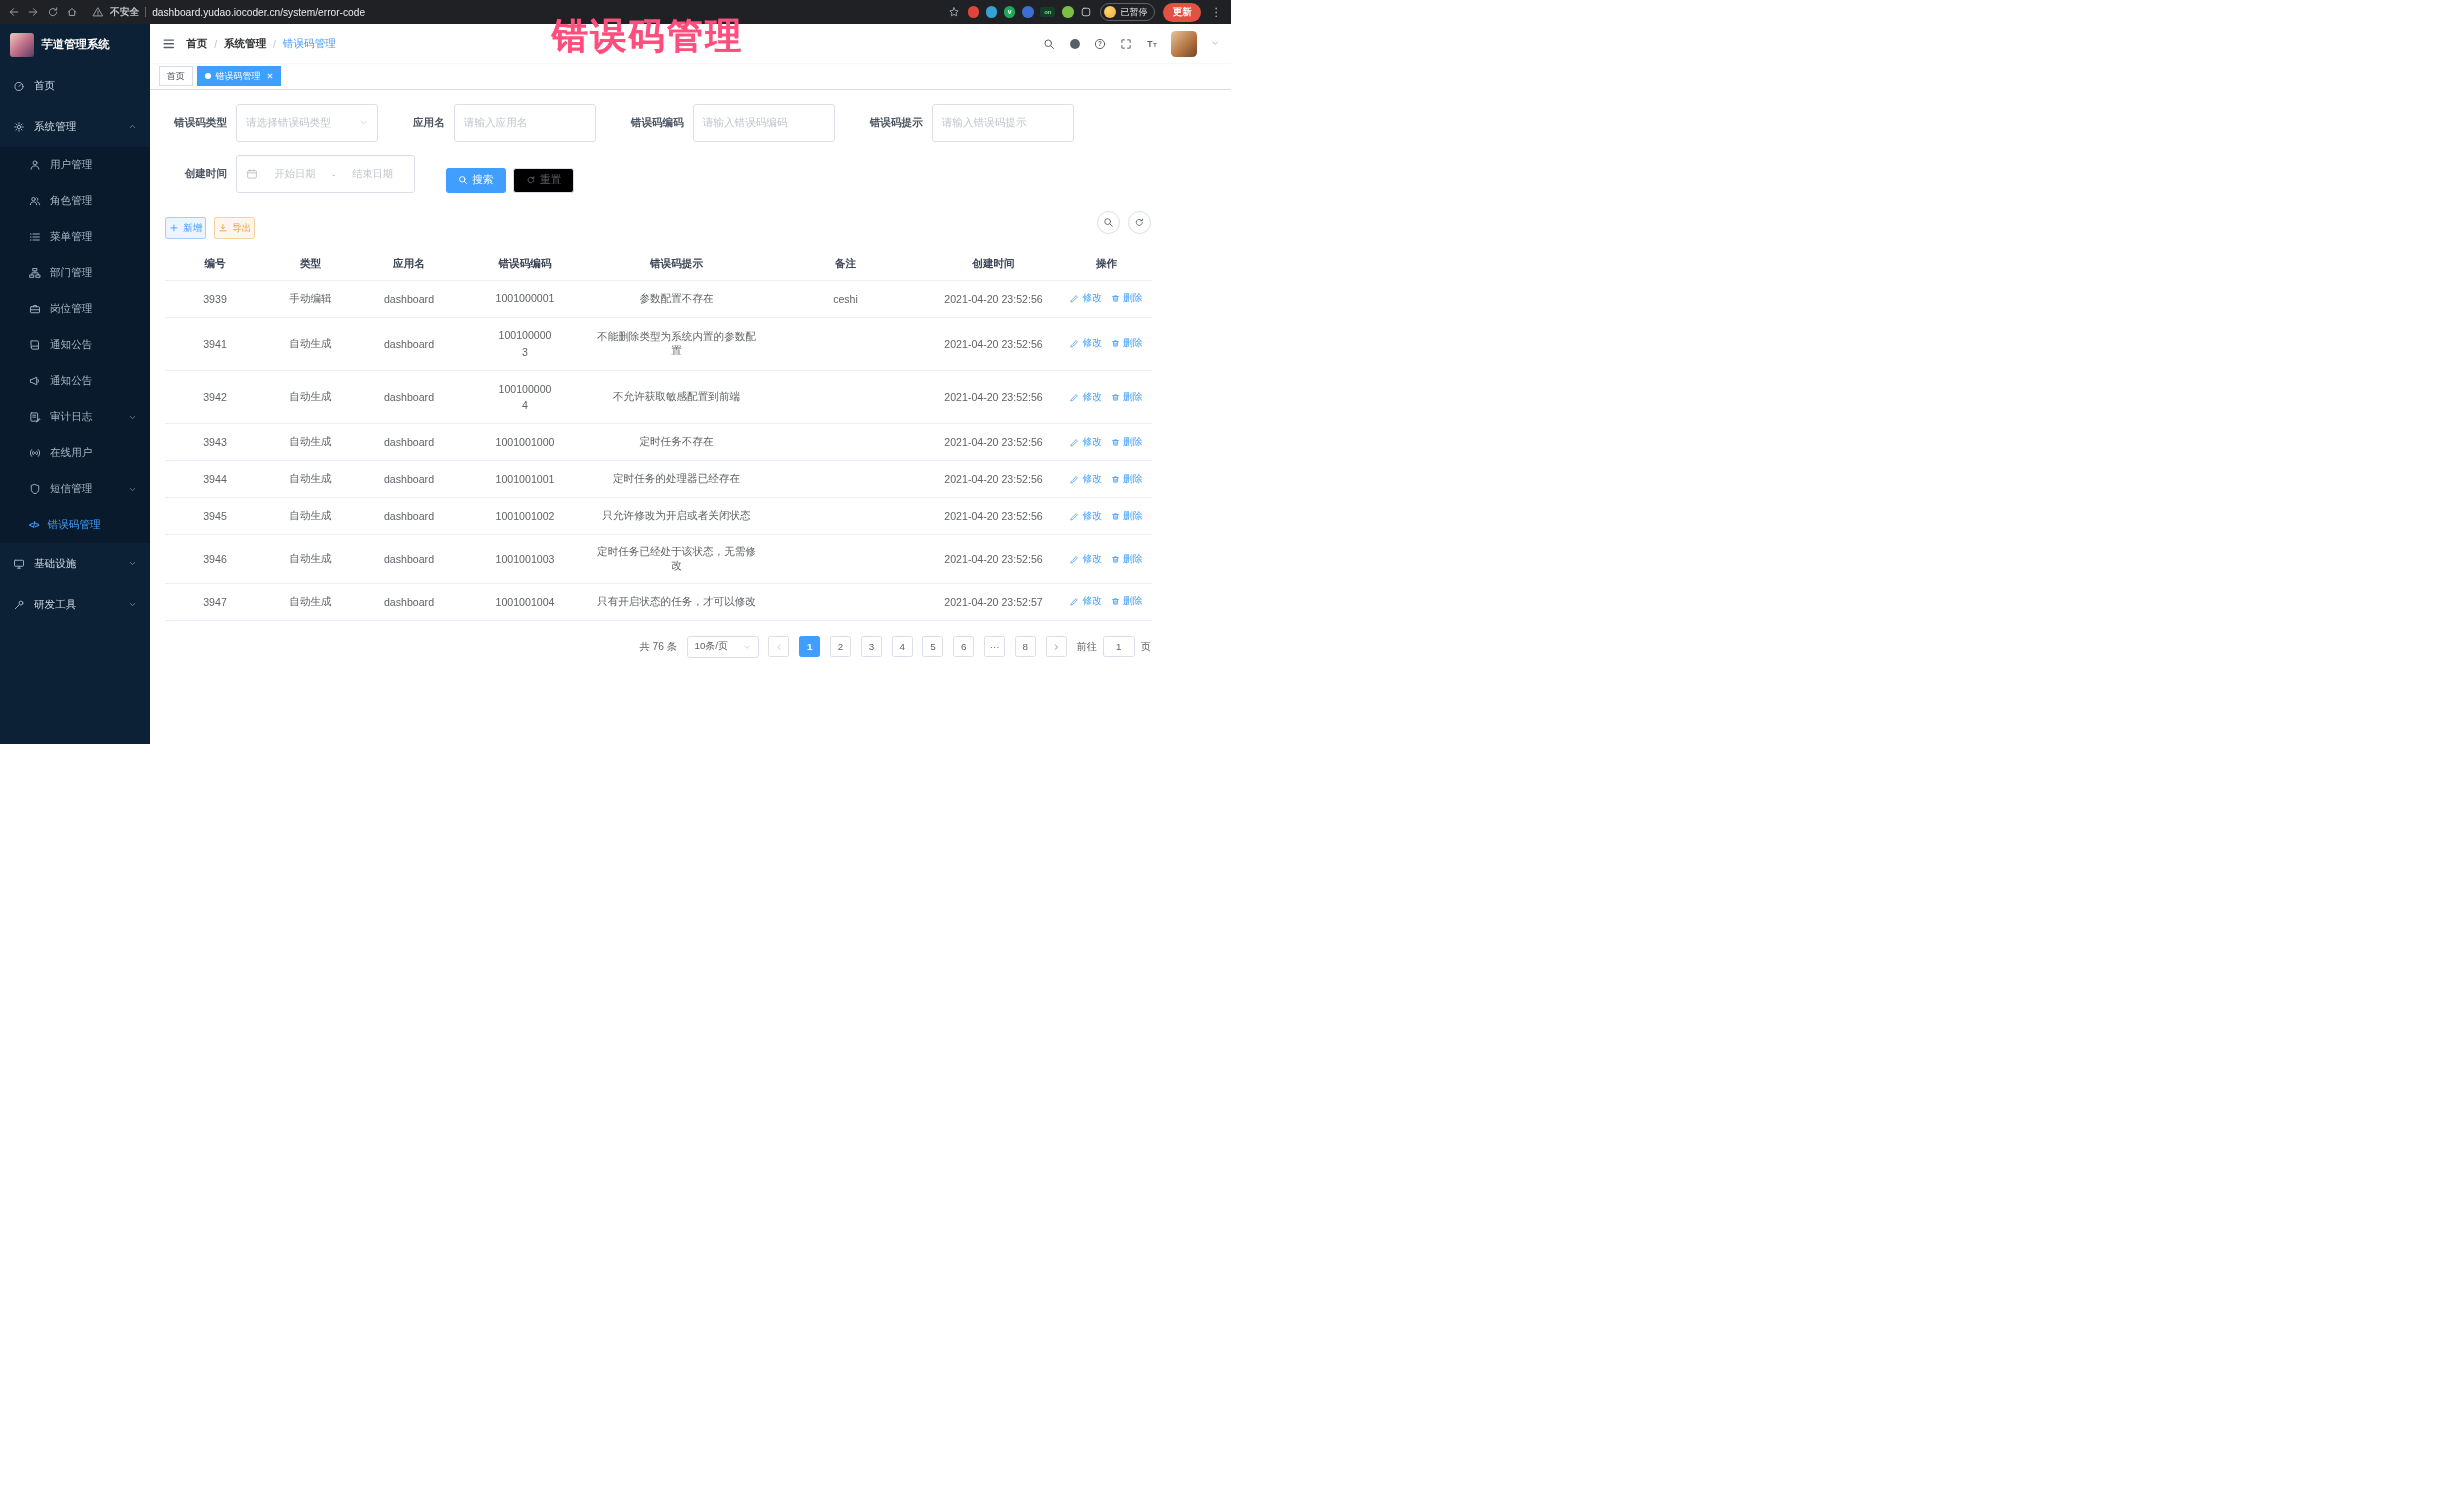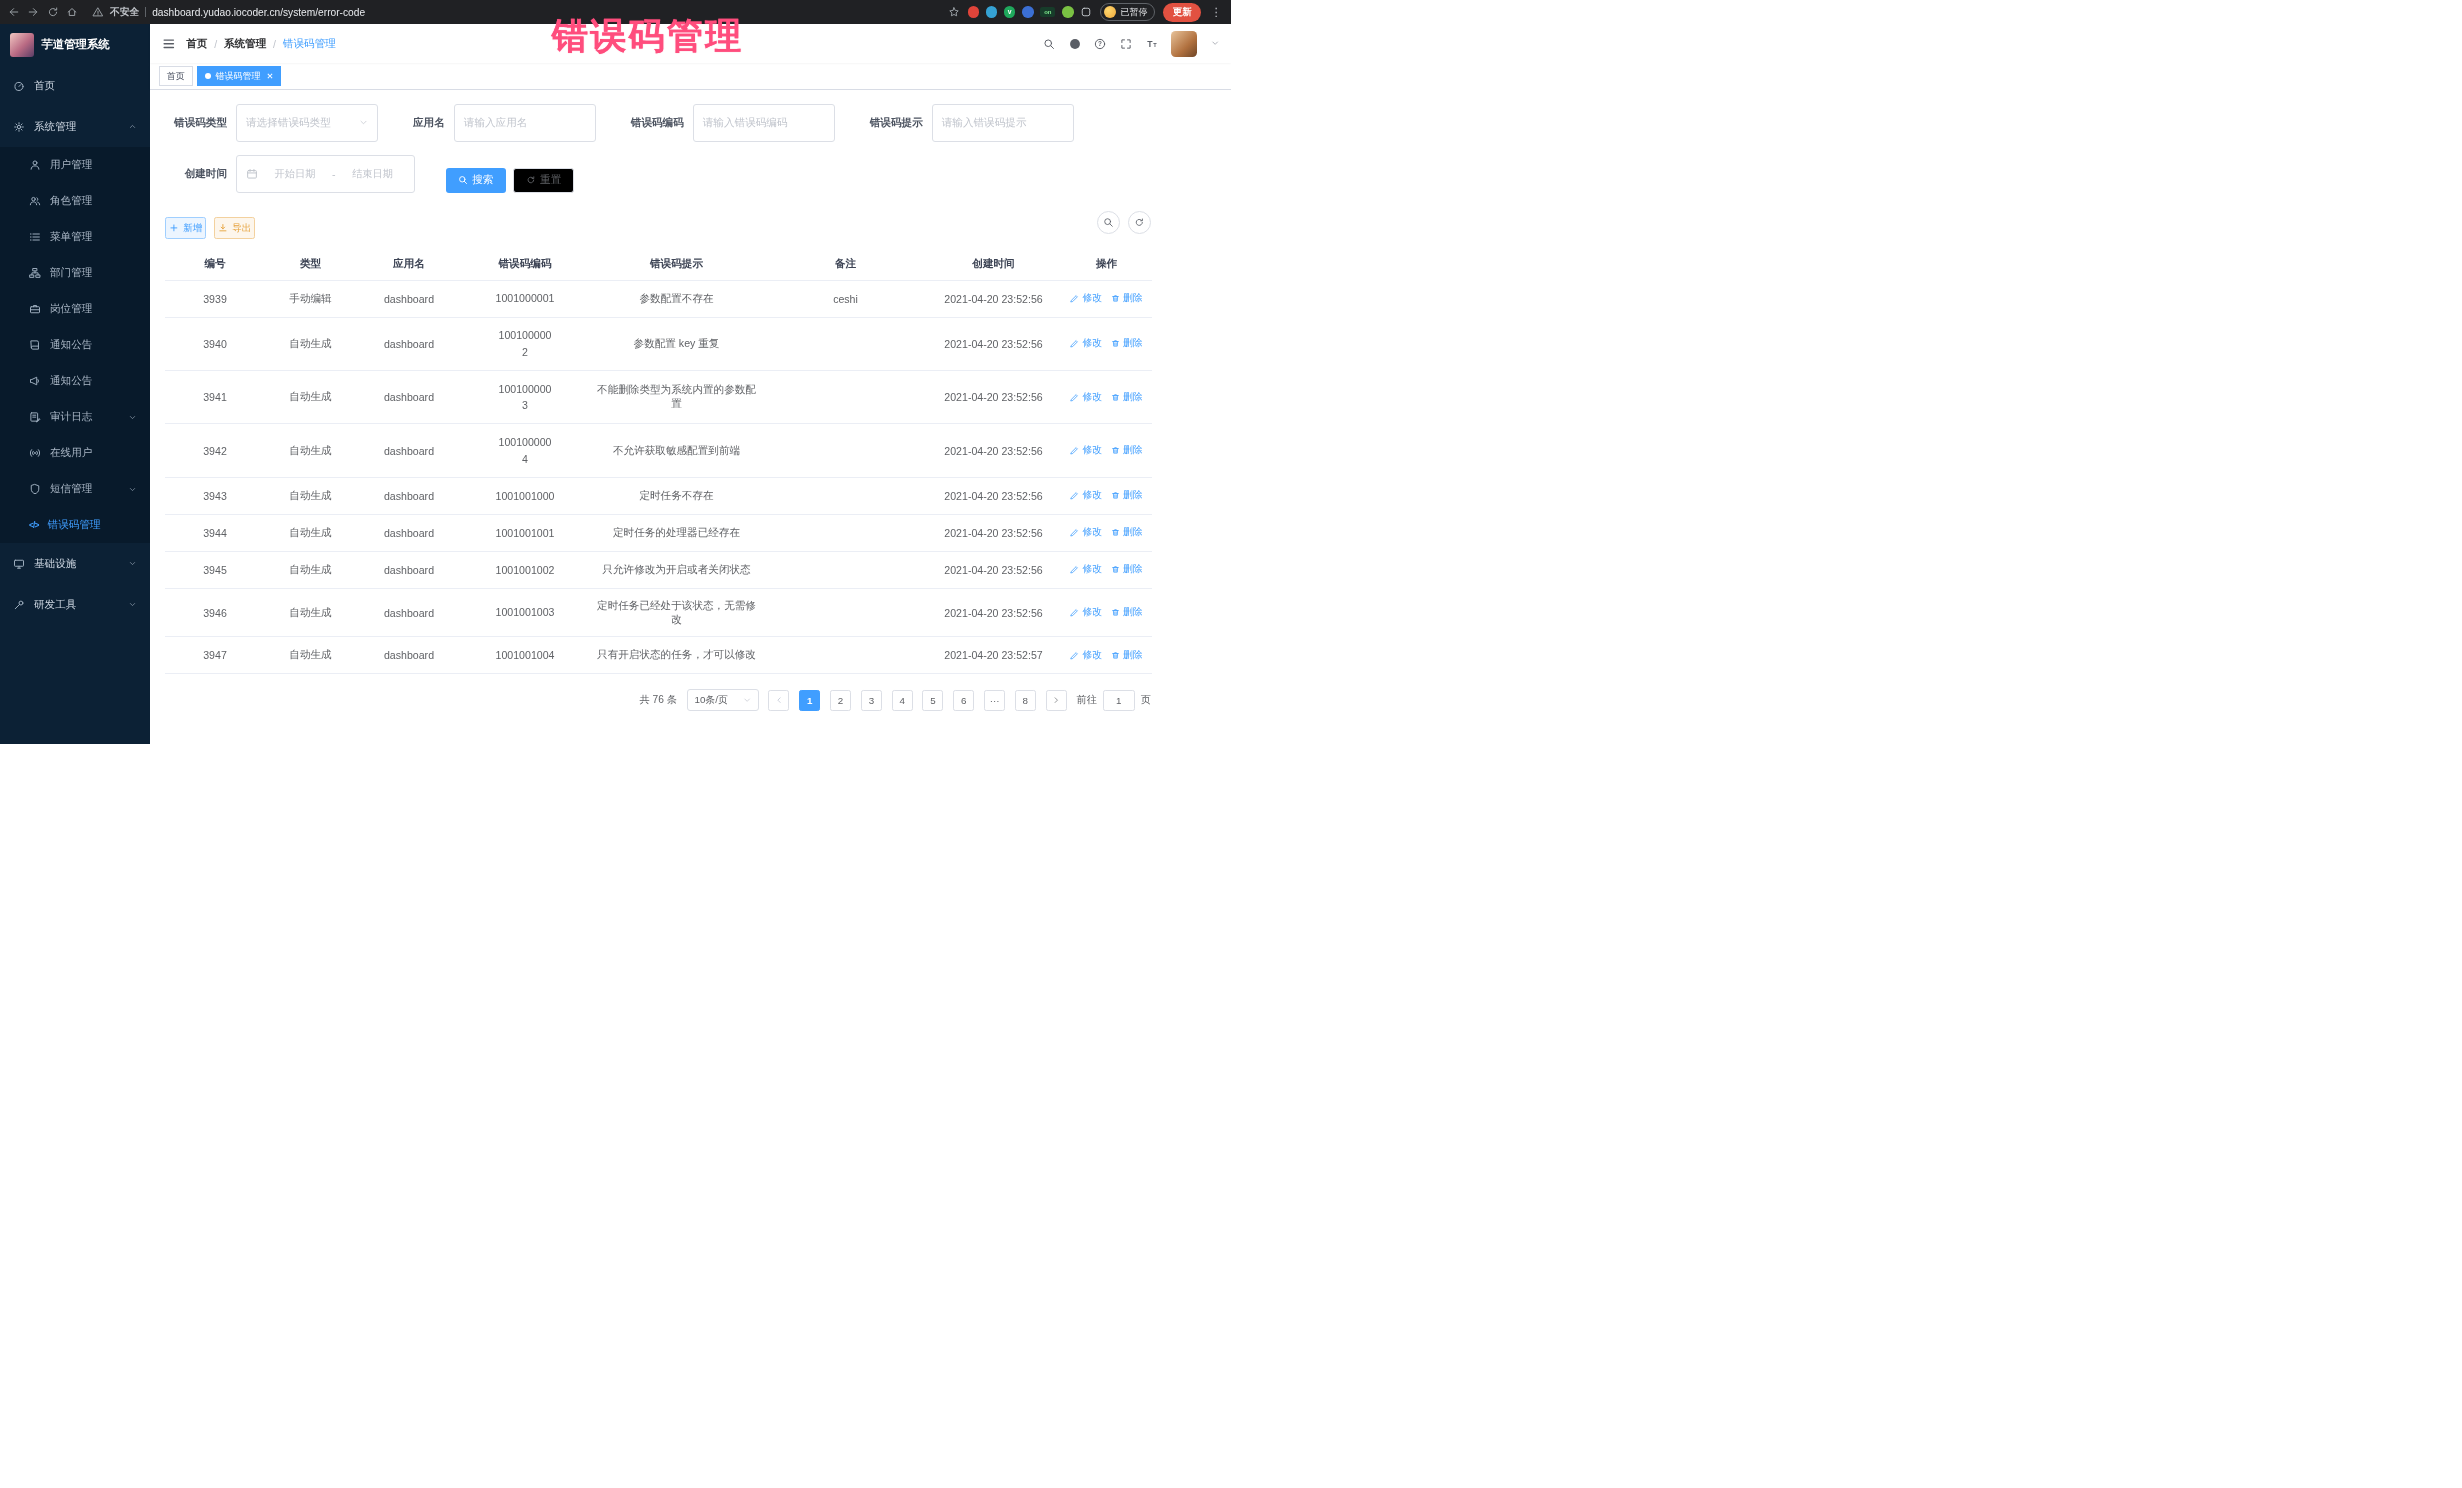--- a/index.html
+++ b/index.html
@@ -571,41 +571,20 @@
                   </svg>
                   <span>修改</span>
                 </a><a class="op">
                   <svg class="ic" viewBox="0 0 16 16">
                     <path d="M3 4.5h10M6.5 4.5V3h3v1.5M4.2 4.5l.6 8.2h6.4l.6-8.2M6.8 7v4M9.2 7v4"></path>
                   </svg>
                   <span>删除</span>
                 </a></td>
           </tr>
           <tr>
-            <td>3940</td>
-              <td>自动生成</td>
-              <td>dashboard</td>
-              <td class="codec">100100000
-2</td>
-              <td>参数配置 key 重复</td>
-              <td></td>
-              <td>2021-04-20 23:52:56</td>
-            <td class="ops"><a class="op">
-                  <svg class="ic" viewBox="0 0 16 16">
-                    <path d="M2.6 11.2 10.9 2.9l2.2 2.2-8.3 8.3-2.8.6z"></path>
-                  </svg>
-                  <span>修改</span>
-                </a><a class="op">
-                  <svg class="ic" viewBox="0 0 16 16">
-                    <path d="M3 4.5h10M6.5 4.5V3h3v1.5M4.2 4.5l.6 8.2h6.4l.6-8.2M6.8 7v4M9.2 7v4"></path>
-                  </svg>
-                  <span>删除</span>
-                </a></td>
-          </tr>
-          <tr>
             <td>3941</td>
               <td>自动生成</td>
               <td>dashboard</td>
               <td class="codec">100100000
 3</td>
               <td>不能删除类型为系统内置的参数配置</td>
               <td></td>
               <td>2021-04-20 23:52:56</td>
             <td class="ops"><a class="op">
                   <svg class="ic" viewBox="0 0 16 16">

